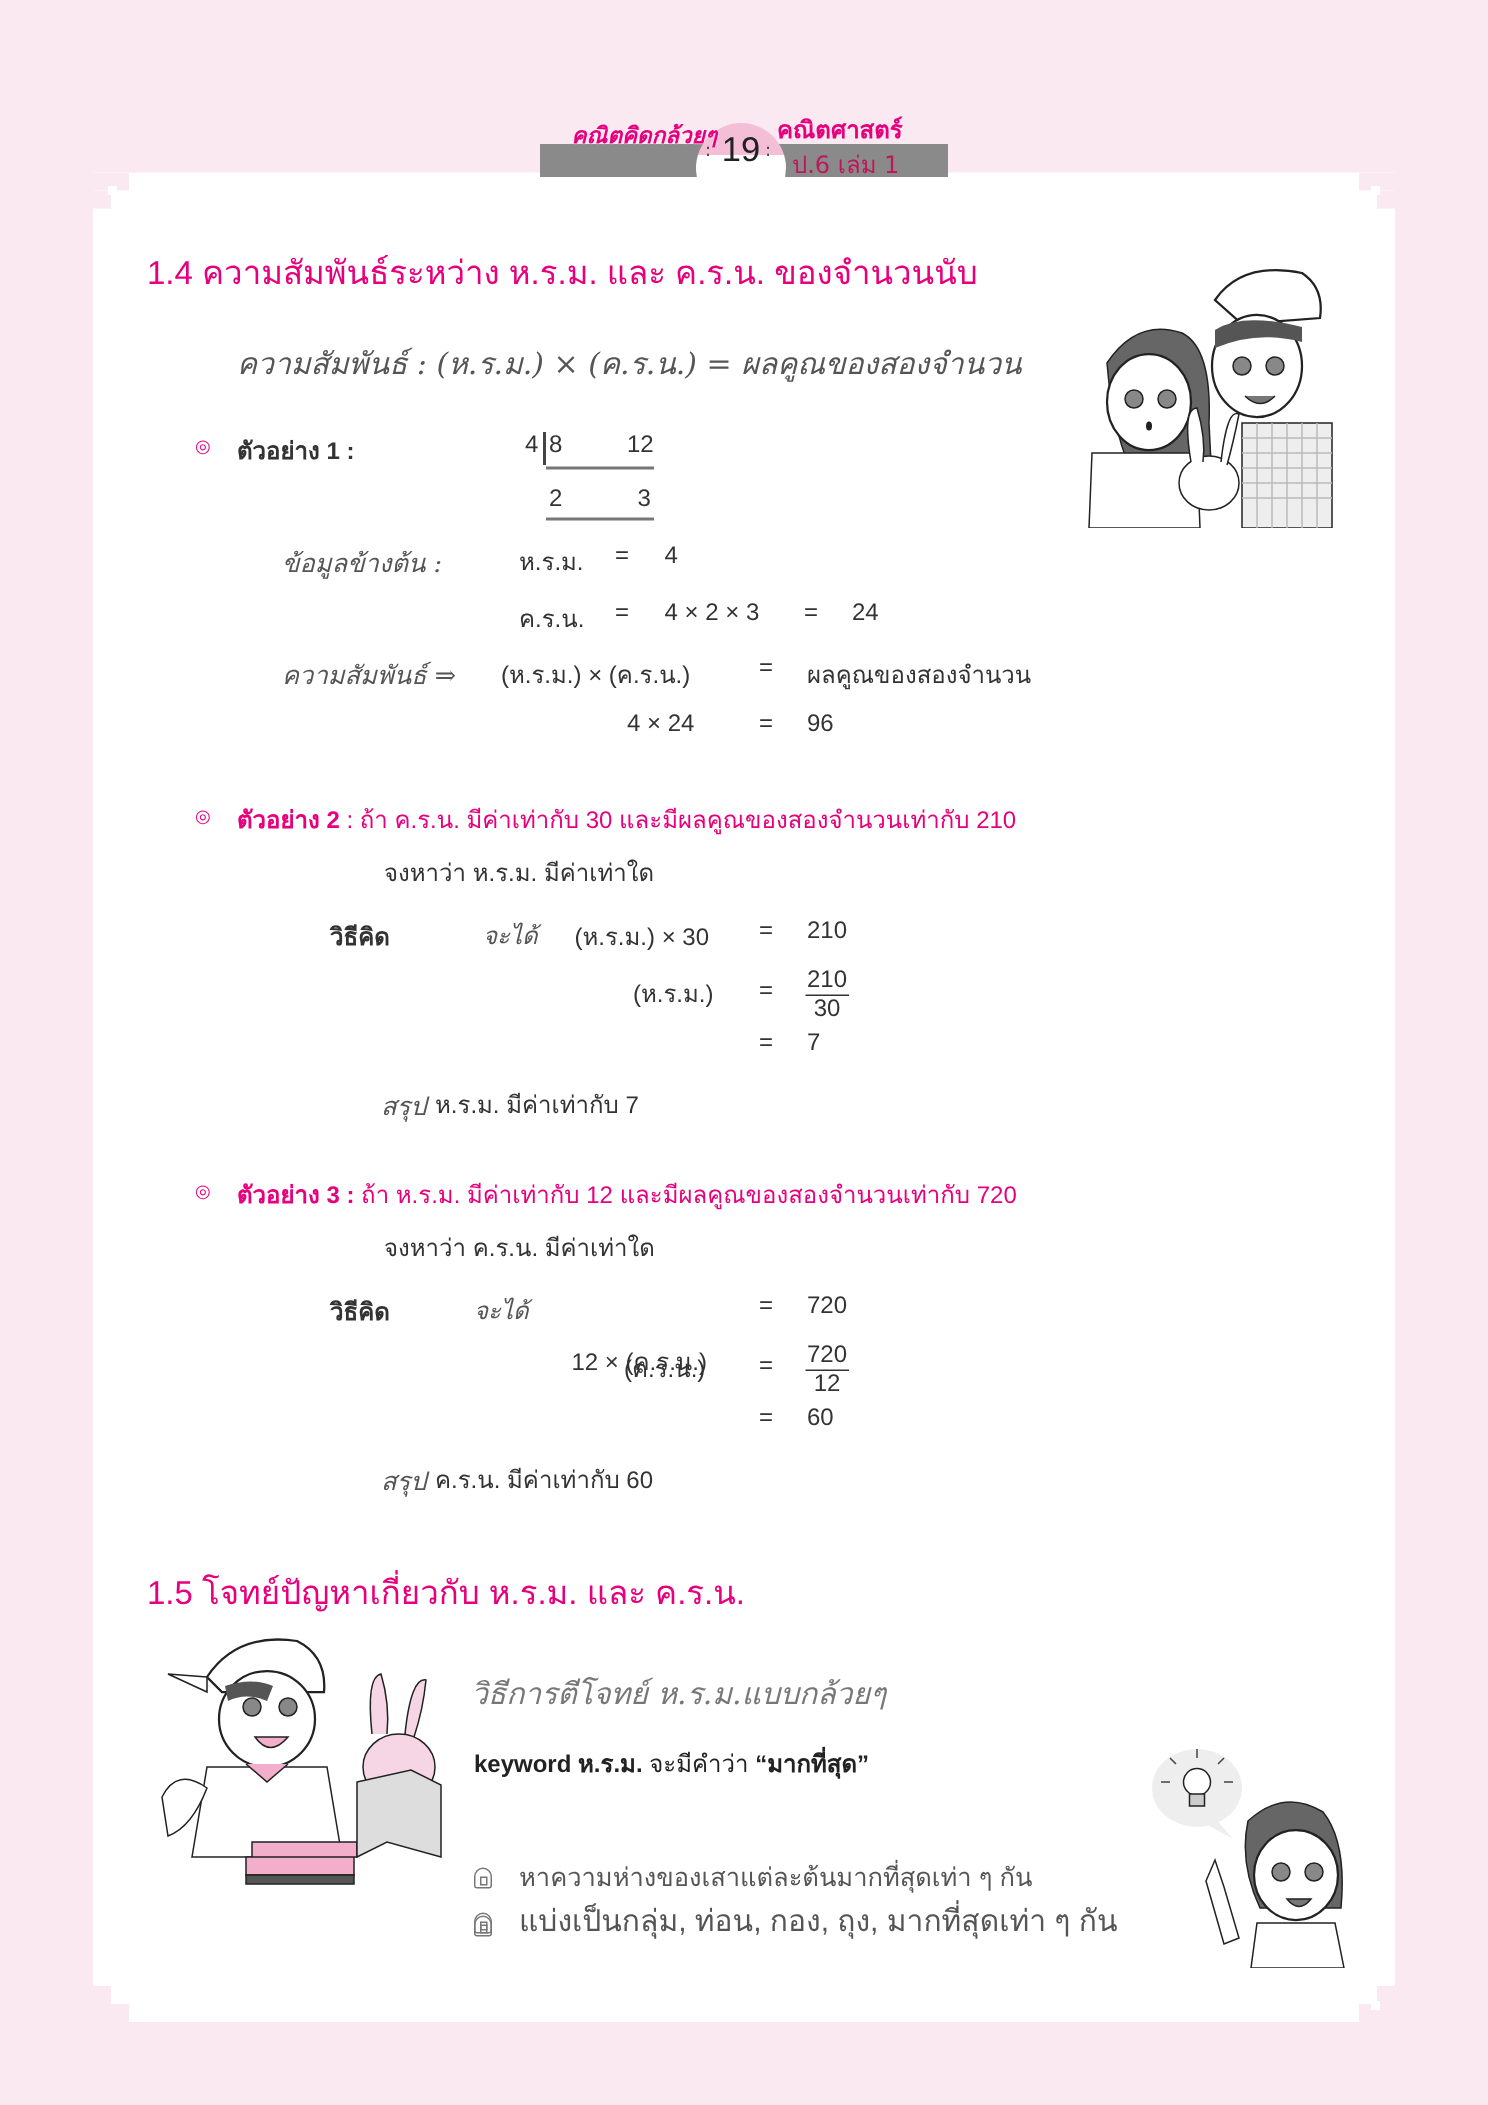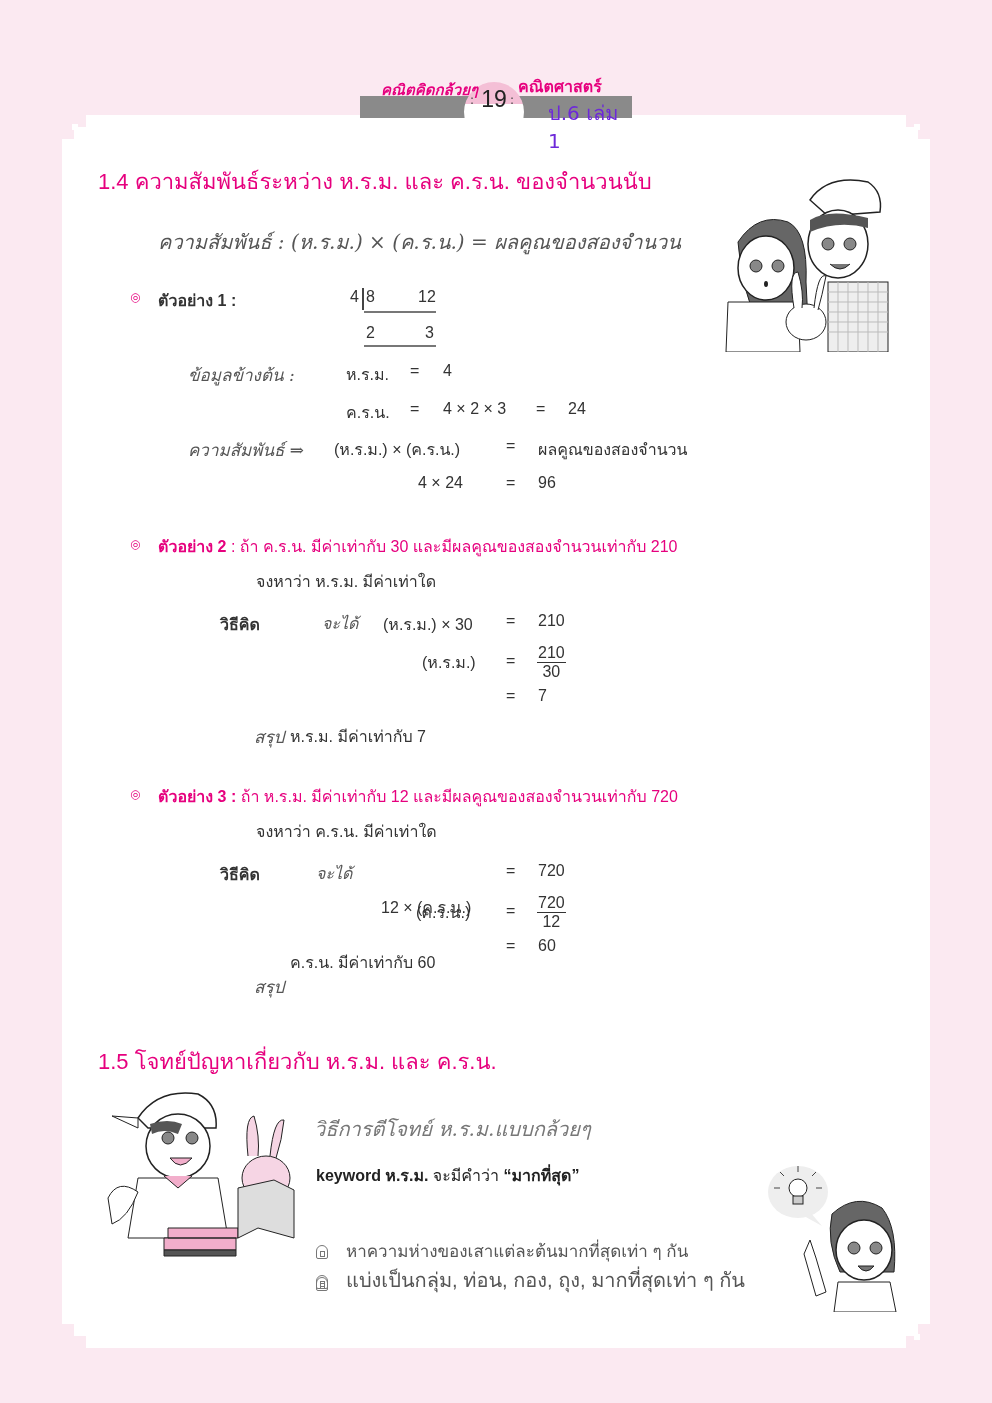--- a/index.html
+++ b/index.html
@@ -32,21 +32,21 @@
   
   .hdr { position: absolute; left: 360px; top: 78px; width: 272px; height: 40px; }
   .hdr .bar-left { position:absolute; left:0; top:18px; width:118px; height:22px; background:#8a8a8a; }
   .hdr .bar-right { position:absolute; left:154px; top:18px; width:118px; height:22px; background:#8a8a8a; }
   .hdr .circle { position:absolute; left:104px; top:4px; width:60px; height:60px; border-radius:50%; background: linear-gradient(#f4bfd6 0 36%, #fff 36%); }
   .hdr .num { position:absolute; left:104px; top:8px; width:60px; text-align:center; font-size:23px; color:#222; font-family:"Liberation Sans", sans-serif; }
   .hdr .dots-l, .hdr .dots-r { position:absolute; top:15px; font-size:12px; color:#444; }
   .hdr .dots-l { left:110px; } .hdr .dots-r { left:150px; }
   .hdr .t-left { position:absolute; left:0; top:0; width:118px; font-size:15px; font-weight:bold; color:#e6007e; font-style: italic; text-align:right; text-shadow: 0 0 1px #fff; }
   .hdr .t-right-top { position:absolute; left:158px; top:-4px; font-size:16px; font-weight:bold; color:#e6007e; }
-  .hdr .t-right-bot { position:absolute; left:188px; top:19px; font-size:20px; color:#6d28d9; }
+  .hdr .t-right-bot { position:absolute; left:168px; top:19px; font-size:16px; color:#be185d; }
 
   .pink { color: #e6007e; }
   .abs { position: absolute; white-space: nowrap; }
   .h1 { font-size: 22px; color: #e6007e; font-family: "Liberation Sans", sans-serif; }
   .script { font-family: "DejaVu Serif", serif; font-style: italic; color: #555; }
   .body { font-size: 16px; color: #333; font-family: "Liberation Sans", sans-serif; }
   .bold { font-weight: bold; }
   .bullet { font-size: 12px; color: #e6007e; }
   .frac { display:inline-flex; flex-direction:column; align-items:center; line-height:1; font-size:16px; }
   .frac .n { border-bottom: 1px solid #333; padding: 0 1px 1px; }
@@ -188,21 +188,21 @@
   <span class="frac body">
       <span class="n">720</span>
       <span class="d">12</span>
     </span>
 </div>
 
 <div class="abs body" style="left:506px;top:937px;">=</div>
 <div class="abs body" style="left:538px;top:937px;">60</div>
 
 <div class="abs script" style="left:254px;top:973px;font-size:17px;">สรุป</div>
-<div class="abs body" style="left:290px;top:950px;text-align:center;">ค.ร.น. มีค่าเท่ากับ 60</div>
+<div class="abs body" style="left:290px;top:974px;text-align:center;">ค.ร.น. มีค่าเท่ากับ 60</div>
 
 <div class="abs h1" style="left:98px;top:1044px;">1.5 โจทย์ปัญหาเกี่ยวกับ ห.ร.ม. และ ค.ร.น.</div>
 
 <div class="illus" style="left:98px;top:1088px;width:210px;height:172px;">
   <svg width="210" height="172" viewBox="0 0 210 172">
     <path d="M40 30 Q60 0 100 6 Q120 16 118 40 L50 40 Z" fill="#fff" stroke="#222" stroke-width="1.5"></path>
     <path d="M40 30 L14 28 L40 40 Z" fill="#fff" stroke="#222"></path>
     <ellipse cx="80" cy="58" rx="32" ry="32" fill="#fff" stroke="#222" stroke-width="1.5"></ellipse>
     <path d="M52 36 Q70 30 84 36 L80 46 Q66 40 54 46 Z" fill="#555"></path>
     <circle cx="70" cy="50" r="6" fill="#888" stroke="#222"></circle>

